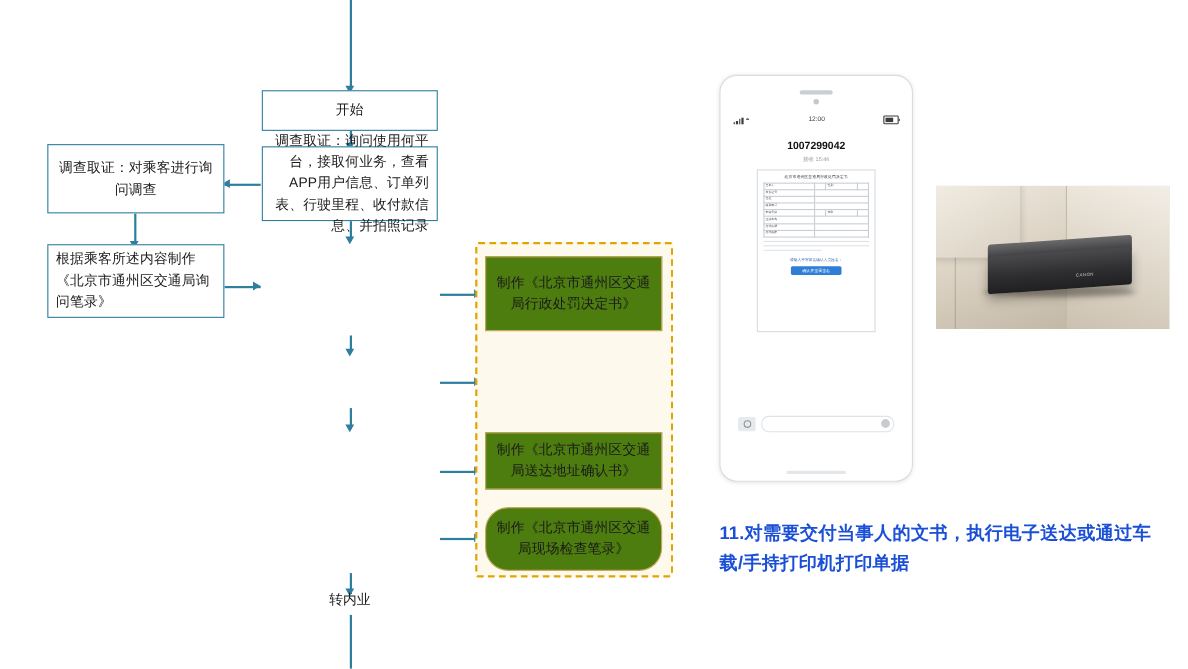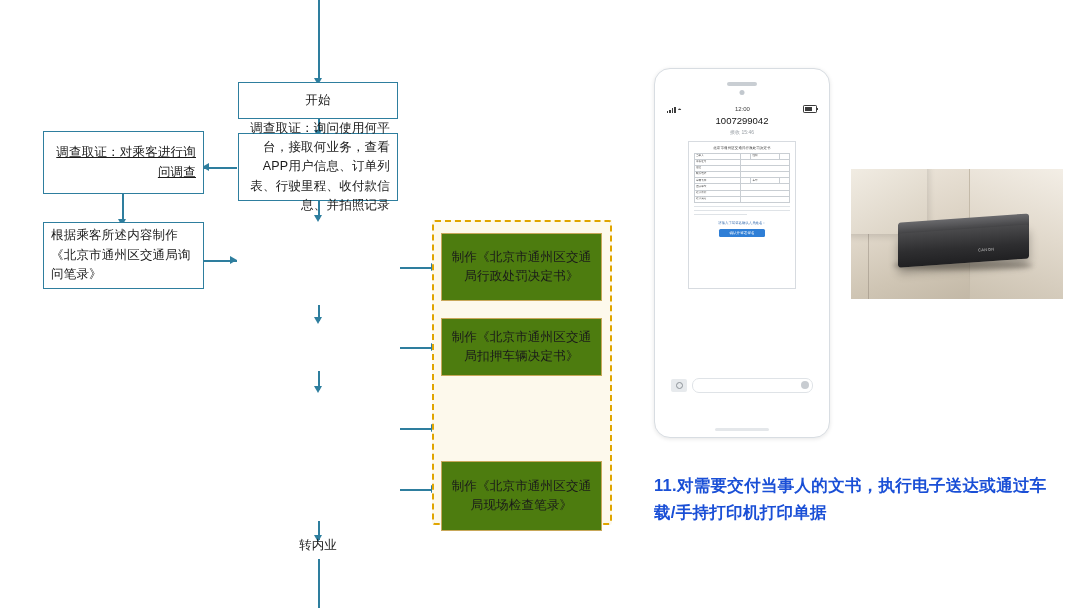--- a/index.html
+++ b/index.html
@@ -163,22 +163,22 @@
   .battery i {
     position: absolute;
     left: 0.8px; top: 0.8px; bottom: 0.8px;
     width: 7px;
     background: #3c3c3c;
   }
   .phone-title {
     text-align: center;
     font-size: 9.5px;
     color: #111;
-    margin-top: 0;
-    font-weight: 400;
+    margin-top: 12px;
+    font-weight: 700;
   }
   .phone-subtitle {
     text-align: center;
     font-size: 5px;
     color: #9aa0a6;
     margin-top: 3px;
   }
   .doc-card {
     margin: 6px auto 0;
     width: 108px;
@@ -423,21 +423,21 @@
   <div class="ln ln-h" style="left:400px; top:489px; width:36px;"></div>
   <div class="arrow-r" style="left:431px; top:484.5px;"></div>
 
   <div class="dashed-group" style="left:432px; top:220px; width:180px; height:305px;"></div>
 
   <div class="box" style="left:238px; top:82px; width:160px; height:37px;">
     <span>开始</span>
   </div>
 
   <div class="box" style="left:43px; top:131px; width:161px; height:63px; text-align:left; justify-content:flex-start;">
-    <span style="text-align:right;text-decoration:underline;">调查取证：对乘客进行询问调查</span>
+    <span style="text-align:center;">调查取证：对乘客进行询问调查</span>
   </div>
 
   <div class="box" style="left:43px; top:222px; width:161px; height:67px; text-align:left; justify-content:flex-start;">
     <span style="text-align:left;">根据乘客所述内容制作《北京市通州区交通局询问笔录》</span>
   </div>
 
   <div class="box" style="left:238px; top:133px; width:160px; height:68px; text-align:left; justify-content:flex-start;">
     <span style="text-align:right;">调查取证：询问使用何平台，接取何业务，查看APP用户信息、订单列表、行驶里程、收付款信息、并拍照记录</span>
   </div>
 
@@ -445,26 +445,26 @@
 
 
   <div class="plain-label" style="left:268px; top:537px; width:100px;">
     <span>转内业</span>
   </div>
 
   <div class="box box-yellow" style="left:441px; top:233px; width:161px; height:68px;">
     <span>制作《北京市通州区交通局行政处罚决定书》</span>
   </div>
 
-  <div class="box box-yellow" style="left:441px; top:318px; width:161px; height:58px;">
-    <span>制作《北京市通州区交通局扣押车辆决定书》</span>
-  </div>
-
-
-  <div class="box box-yellow" style="left:441px; top:461px; width:161px; height:70px;">
+
+  <div class="box box-yellow" style="left:441px; top:393px; width:161px; height:52px;">
+    <span>制作《北京市通州区交通局送达地址确认书》</span>
+  </div>
+
+  <div class="box box-yellow" style="left:441px; top:461px; width:161px; height:58px;border-radius:21px;">
     <span>制作《北京市通州区交通局现场检查笔录》</span>
   </div>
 
   <div class="phone">
     <div class="phone-speaker"></div>
     <div class="phone-cam"></div>
 
     <div class="phone-screen">
       <div class="status-bar">
         <div class="sb-left">

